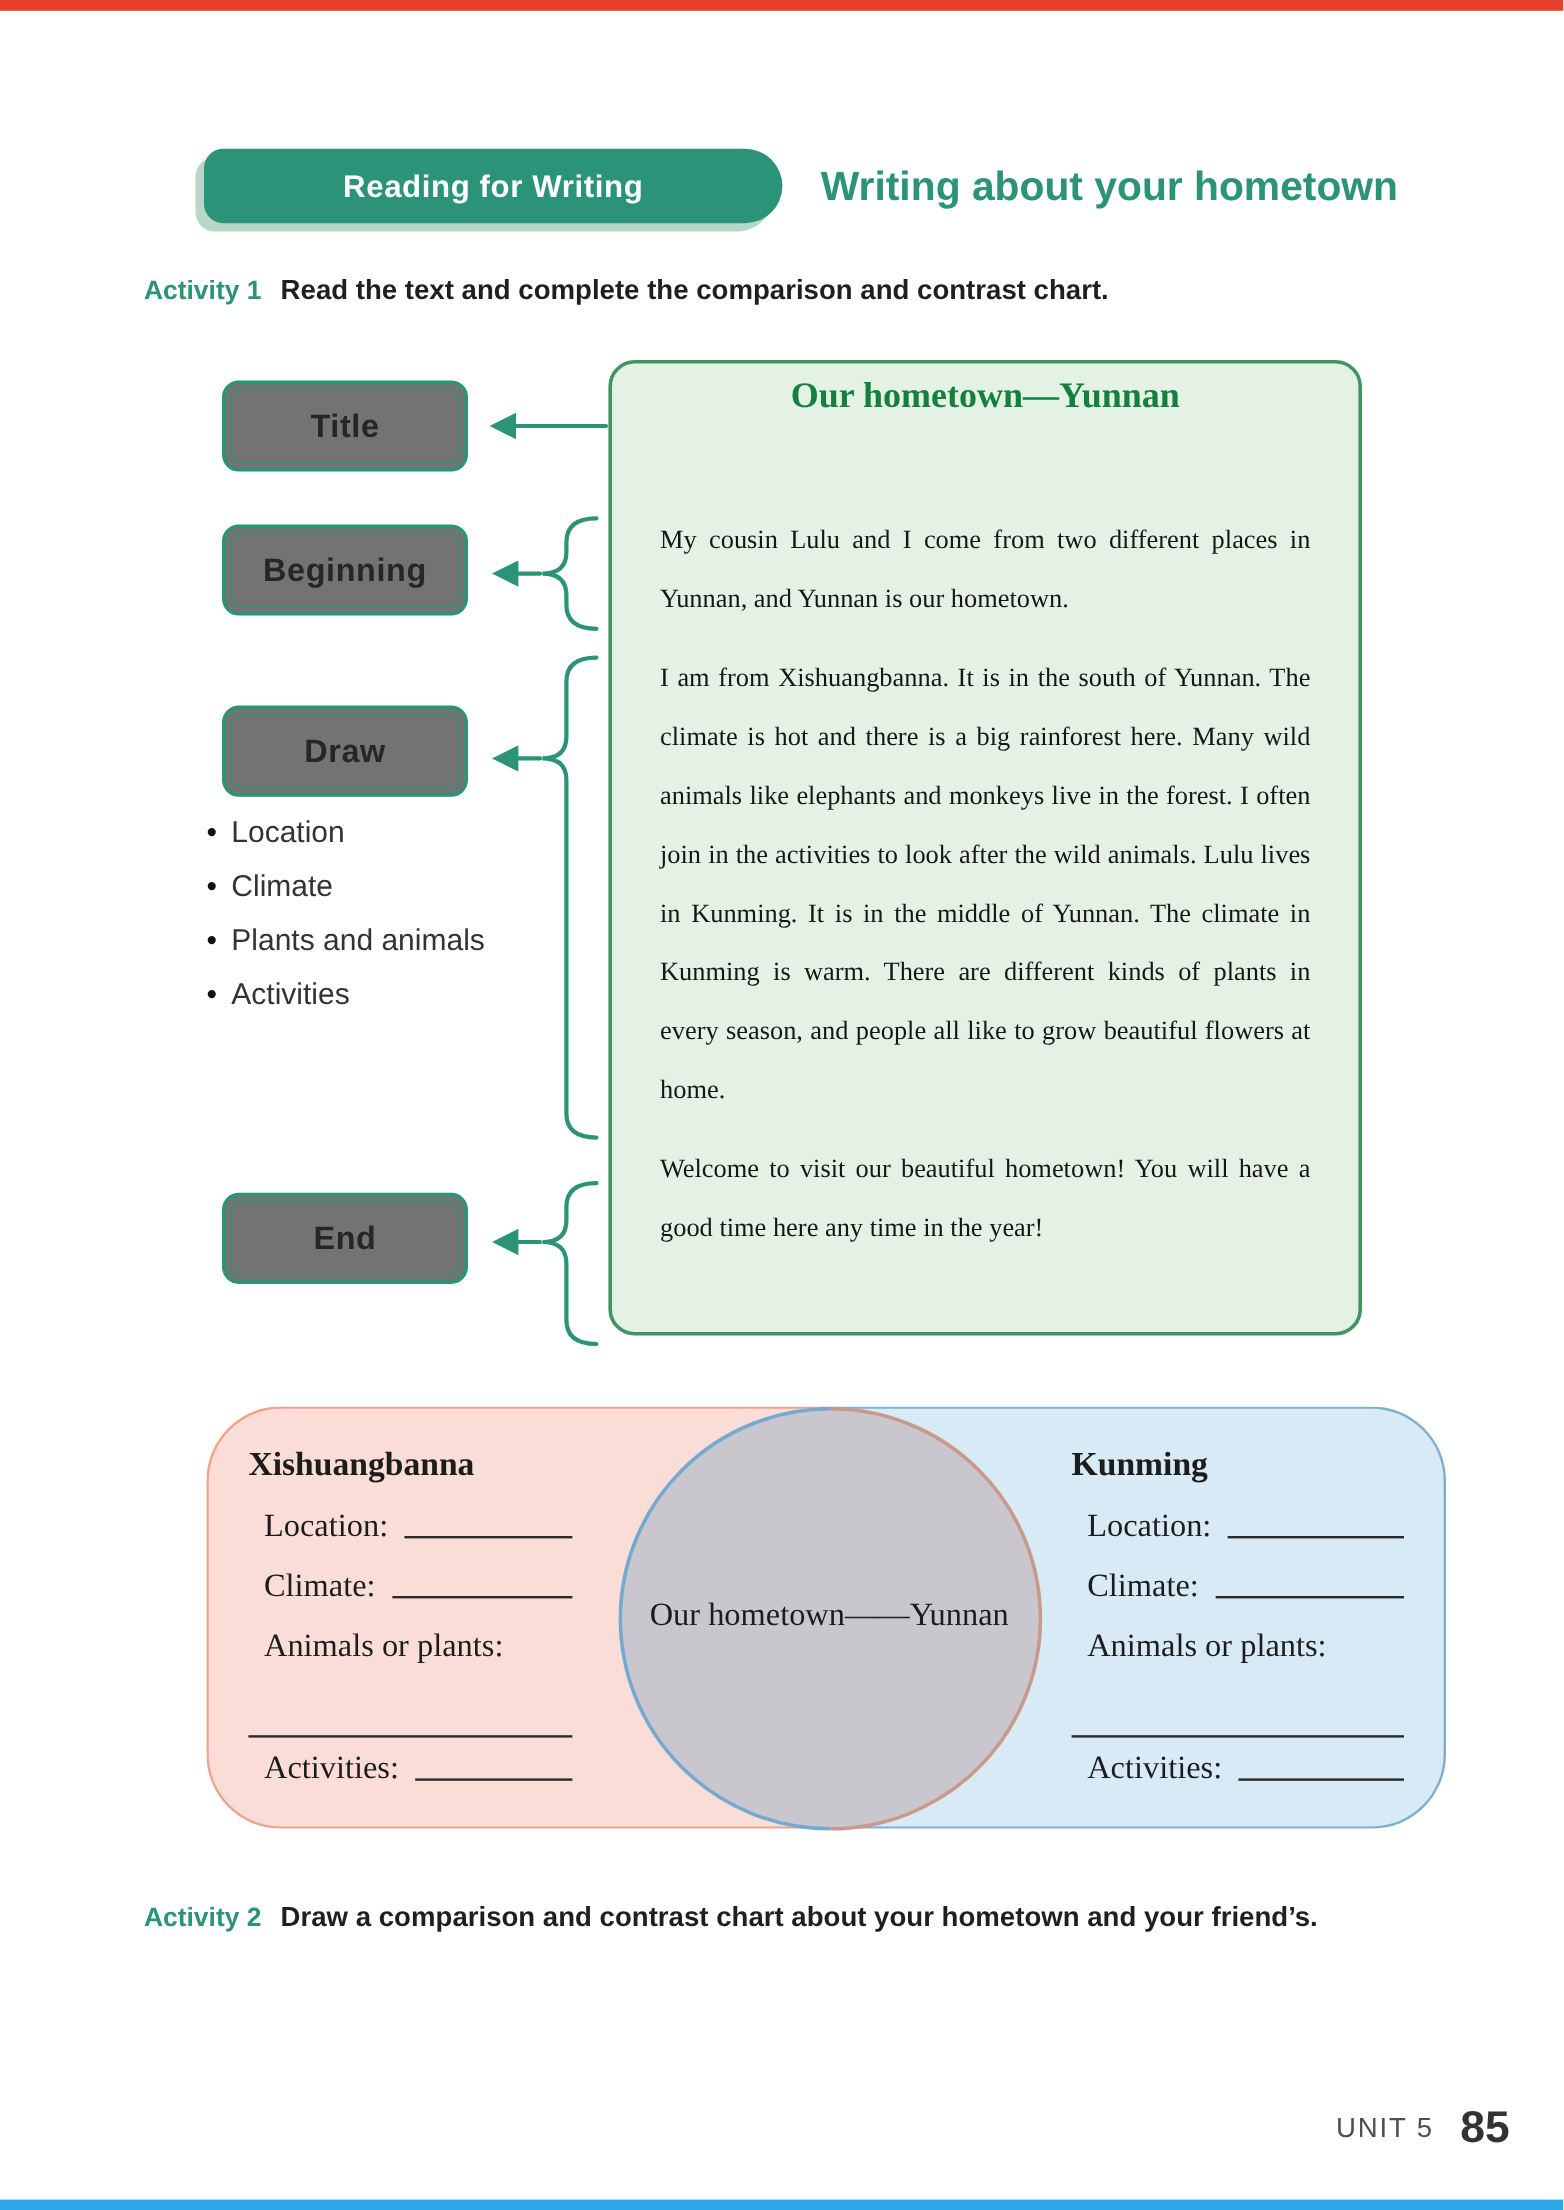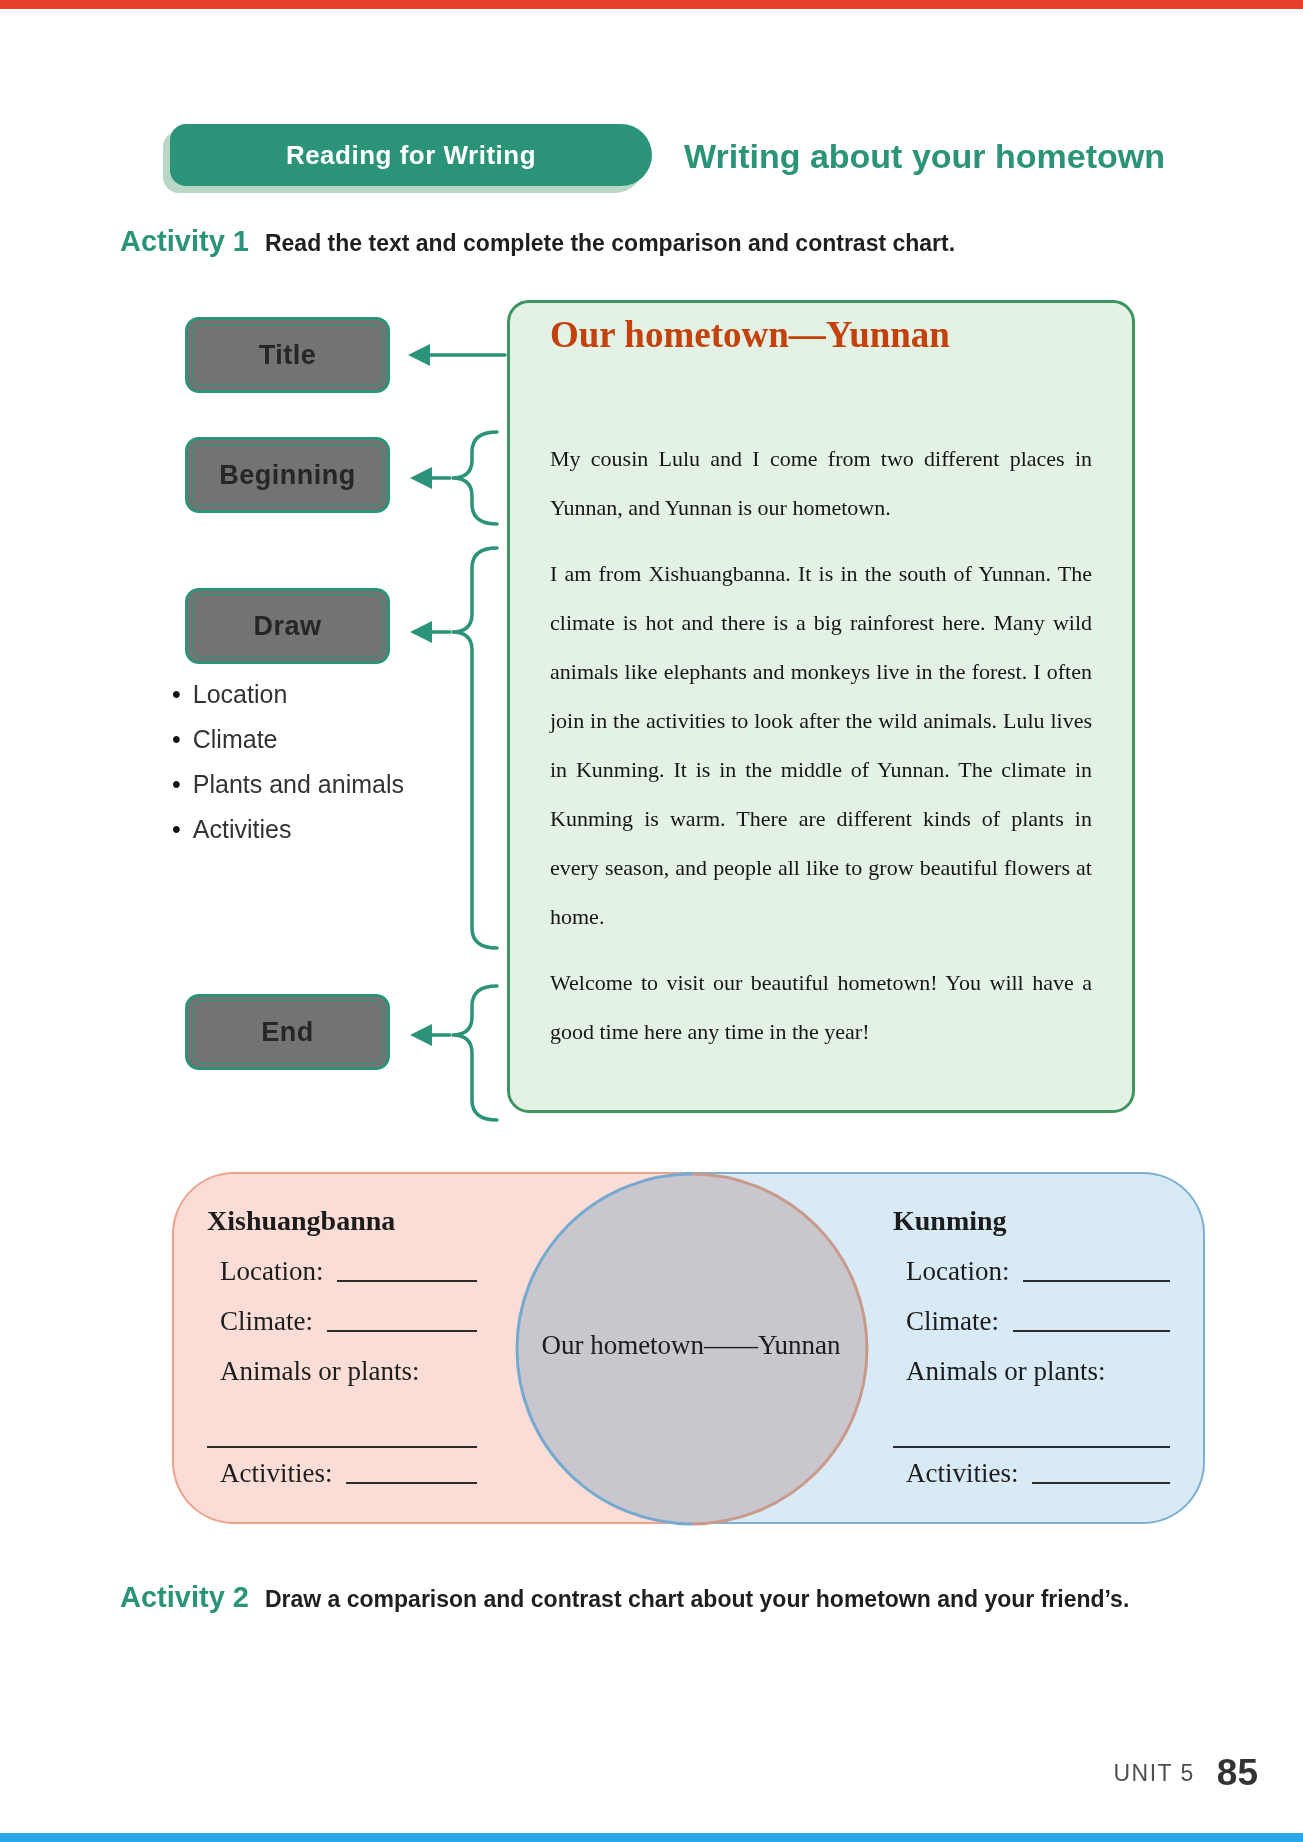--- a/index.html
+++ b/index.html
@@ -11,21 +11,21 @@
 
   
   .banner{position:absolute;left:170px;top:124px;width:482px;height:62px;background:#2b9378;
           border-radius:16px 31px 31px 16px;box-shadow:-7px 7px 0 #b8d7c7;
           display:flex;align-items:center;justify-content:center;}
   .banner-label{color:#ffffff;font-size:26px;font-weight:800;letter-spacing:.5px;}
   .subtitle{position:absolute;left:684px;top:137px;font-size:34px;font-weight:800;color:#2b9378;}
 
   
   .activity{position:absolute;left:120px;display:block;line-height:55px;}
-  .activity .act-label{color:#2b9378;font-size:29px;font-weight:800;margin-right:16px;}
+  .activity .act-label{color:#2b9378;font-size:22px;font-weight:800;margin-right:16px;}
   .activity .act-text{color:#1f1f1f;font-size:23px;font-weight:700;}
   .activity1{top:222px;line-height:38px;white-space:nowrap;}
   .activity2{top:1570px;width:1060px;}
 
   
   .obox{position:absolute;left:185px;width:205px;height:76px;background:#737373;
         border:3px solid #2b9378;border-radius:14px;display:flex;align-items:center;
         justify-content:center;box-sizing:border-box;}
   .obox::before{content:"";position:absolute;inset:4px;border:1.5px solid #2b9378;border-radius:9px;}
   .obox .bump{position:absolute;left:21px;top:-17px;width:42px;height:17px;background:#2b9378;
@@ -35,22 +35,22 @@
 
   .bullets{position:absolute;left:172px;top:672px;line-height:45px;font-size:25px;color:#333;}
   .bullets .bi{display:block;}
   .bullets .bi::before{content:"•";margin-right:12px;color:#111;}
 
   .connector-layer{position:absolute;left:0;top:0;width:1303px;height:1842px;pointer-events:none;}
 
   
   .panel{position:absolute;left:507px;top:300px;width:628px;height:813px;box-sizing:border-box;
          background:#e4f1e5;border:3px solid #3f9560;border-radius:22px;padding:2px 40px 0 40px;}
-  .panel-title{font-family:"Liberation Serif",serif;font-size:37px;font-weight:700;color:#c2410c;
-         margin:8px 0 78px 0;}
+  .panel-title{font-family:"Liberation Serif",serif;font-size:30px;font-weight:700;color:#15803d;
+         text-align:center;margin:8px 0 78px 0;}
   .panel p{font-family:"Liberation Serif",serif;font-size:22px;line-height:49px;color:#161616;
          text-align:justify;margin:0 0 17px 0;}
 
   
   .venn-left-box{position:absolute;left:172px;top:1172px;width:528px;height:352px;box-sizing:border-box;
          background:#f9ddd6;border:2.5px solid #efa38d;border-right:none;border-radius:62px 0 0 62px;}
   .venn-right-box{position:absolute;left:682px;top:1172px;width:523px;height:352px;box-sizing:border-box;
          background:#d7eaf6;border:2.5px solid #7fafd0;border-left:none;border-radius:0 62px 62px 0;}
   .venn-circle{position:absolute;left:513px;top:1170px;}
   .venn-center-label{position:absolute;left:531px;top:1330px;width:320px;text-align:center;

